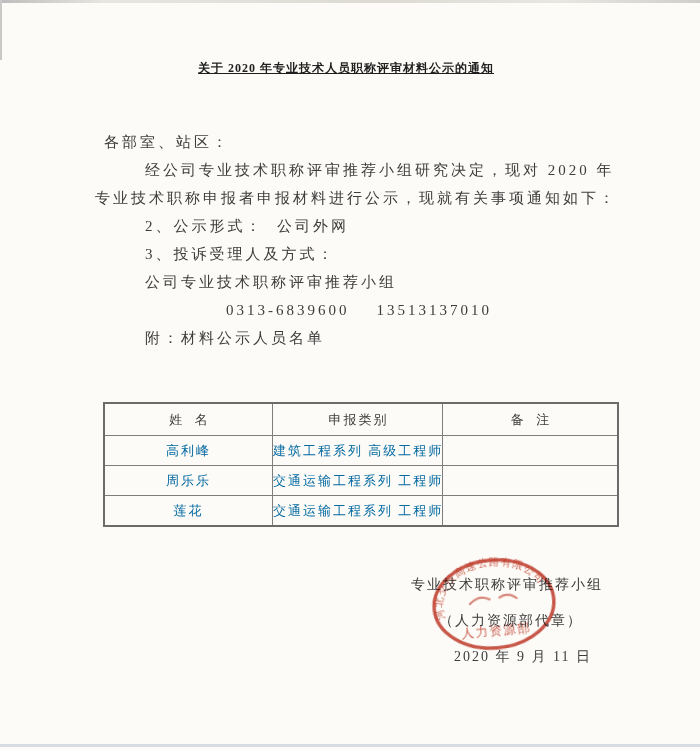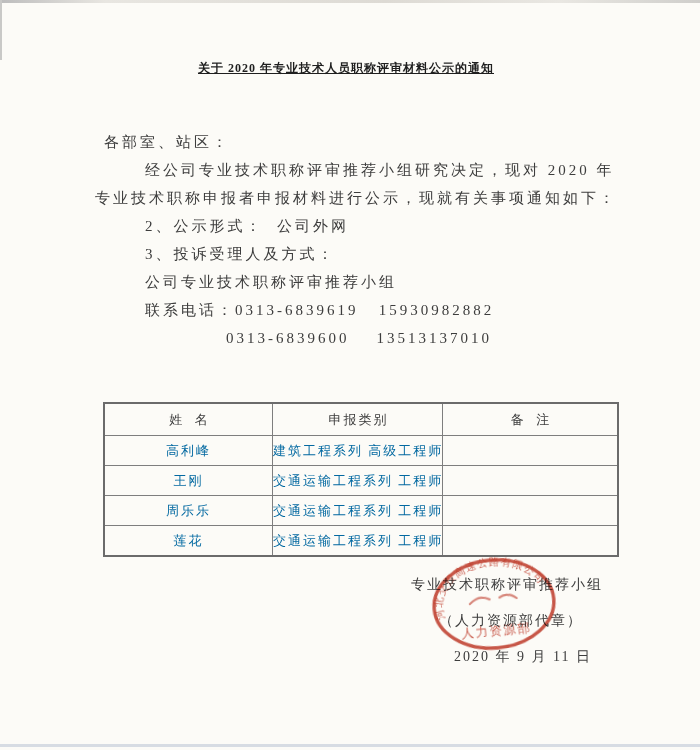--- a/index.html
+++ b/index.html
@@ -63,39 +63,34 @@
 
 <div class="doc-title">关于 2020 年专业技术人员职称评审材料公示的通知</div>
 
 <div class="body-block">
   <div class="line indent-salutation">各部室、站区：</div>
   <div class="line indent-para">经公司专业技术职称评审推荐小组研究决定，现对 2020 年</div>
   <div class="line">专业技术职称申报者申报材料进行公示，现就有关事项通知如下：</div>
   <div class="line indent-para">2、公示形式：  公司外网</div>
   <div class="line indent-para">3、投诉受理人及方式：</div>
   <div class="line indent-para">公司专业技术职称评审推荐小组</div>
-  <div class="line indent-para">联系电话：0313-6839619   15930982882</div>
   <div class="line indent-phone2">0313-6839600    13513137010</div>
+  <div class="line indent-para">附：材料公示人员名单</div>
 </div>
 
 <table class="roster">
   <tbody>
     <tr class="hdr">
       <td class="col-name">姓  名</td>
       <td class="col-cat">申报类别</td>
       <td class="col-remark">备  注</td>
     </tr>
     <tr>
       <td class="col-name">高利峰</td>
       <td class="col-cat">建筑工程系列 高级工程师</td>
-      <td class="col-remark"></td>
-    </tr>
-    <tr>
-      <td class="col-name">王刚</td>
-      <td class="col-cat">交通运输工程系列 工程师</td>
       <td class="col-remark"></td>
     </tr>
     <tr>
       <td class="col-name">周乐乐</td>
       <td class="col-cat">交通运输工程系列 工程师</td>
       <td class="col-remark"></td>
     </tr>
     <tr>
       <td class="col-name">莲花</td>
       <td class="col-cat">交通运输工程系列 工程师</td>

